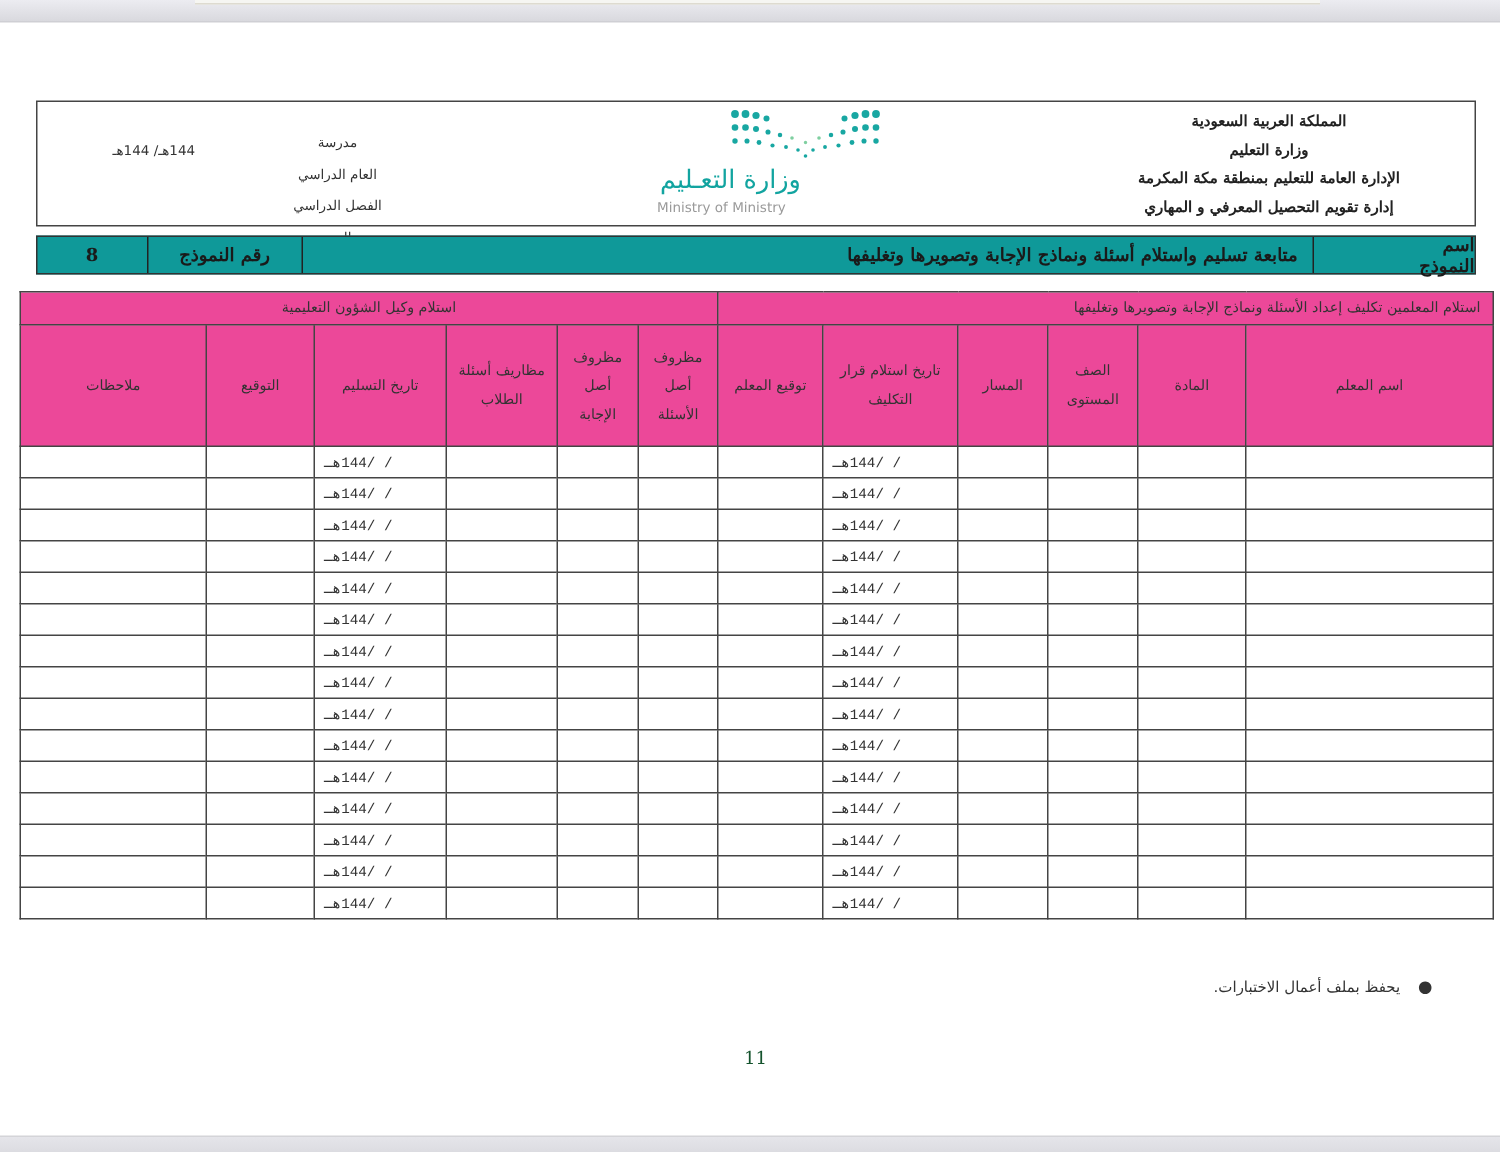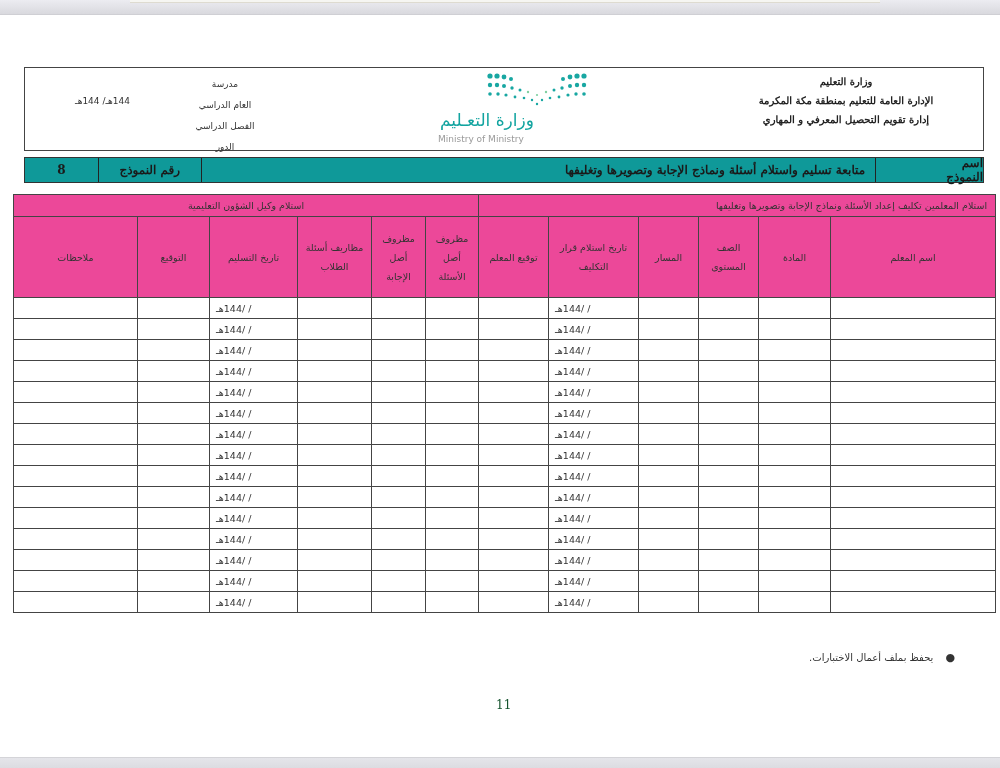--- a/index.html
+++ b/index.html
@@ -31,21 +31,21 @@
   }
   .hdr-right {
     position: absolute; right: 22px; top: 4px; width: 230px;
     direction: rtl; text-align: center; font-size: 10px; font-weight: bold;
     font-family: "DejaVu Serif", serif; line-height: 19px; color: #222;
   }
   .hdr-left {
     position: absolute; left: 0; top: 2px; width: 300px; height: 80px;
   }
   .hdr-left .labels {
-    position: absolute; left: 150px; top: 4px; width: 100px;
+    position: absolute; left: 150px; top: 16px; width: 100px;
     direction: rtl; text-align: center; font-size: 9px; line-height: 21px; color: #333;
   }
   .hdr-left .year-val {
     position: absolute; left: 50px; top: 21px; font-size: 9px; line-height: 21px; color: #333;
     direction: rtl;
   }
   .logo {
     position: absolute; left: 385px; top: 2px; width: 170px; height: 78px;
   }
   .logo .ar {
@@ -76,40 +76,41 @@
     border-collapse: collapse; direction: rtl; table-layout: fixed;
   }
   table.main td, table.main th {
     border: 1.5px solid #444; padding: 0; text-align: center; vertical-align: middle;
     font-weight: normal; font-size: 9.5px; color: #333;
   }
   table.main thead th { background: #ec4899; }
   table.main thead tr.group th { height: 21px; }
   table.main thead tr.cols th { height: 80px; line-height: 19px; }
   table.main tbody td { height: 20px; background: #fff; }
-  td.date-cell { text-align: left !important; padding-left: 6px !important; font-size: 9.5px; direction: ltr; }
+  td.date-cell { text-align: left !important; padding-left: 6px !important; font-size: 9.5px; direction: ltr; font-family: Liberation Mono, monospace; }
 
   .footnote {
     position: absolute; right: 45px; top: 651px; direction: rtl; font-size: 10px; color: #333;
   }
   .footnote .bullet { margin-left: 12px; font-size: 11px; }
   .page-num {
     position: absolute; left: 496px; top: 698px; font-size: 12px; color: #14532d;
     font-family: "DejaVu Serif", serif;
   }
 </style>
 </head>
 <body>
 
 <div class="top-bar">
     <div class="inner"></div>
   </div>
 
 <div class="header-box">
   <div class="hdr-right">
+    <div>المملكة العربية السعودية</div>
     <div>وزارة التعليم</div>
     <div>الإدارة العامة للتعليم بمنطقة مكة المكرمة</div>
     <div>إدارة تقويم التحصيل المعرفي و المهاري</div>
   </div>
 
   <div class="logo">
     <svg width="110" height="40" style="position:absolute;left:72px;top:0;" viewBox="0 0 110 40">
       <g fill="#18a7a2">
         <circle cx="8" cy="6" r="2.6"></circle>
           <circle cx="15" cy="6" r="2.6"></circle>

